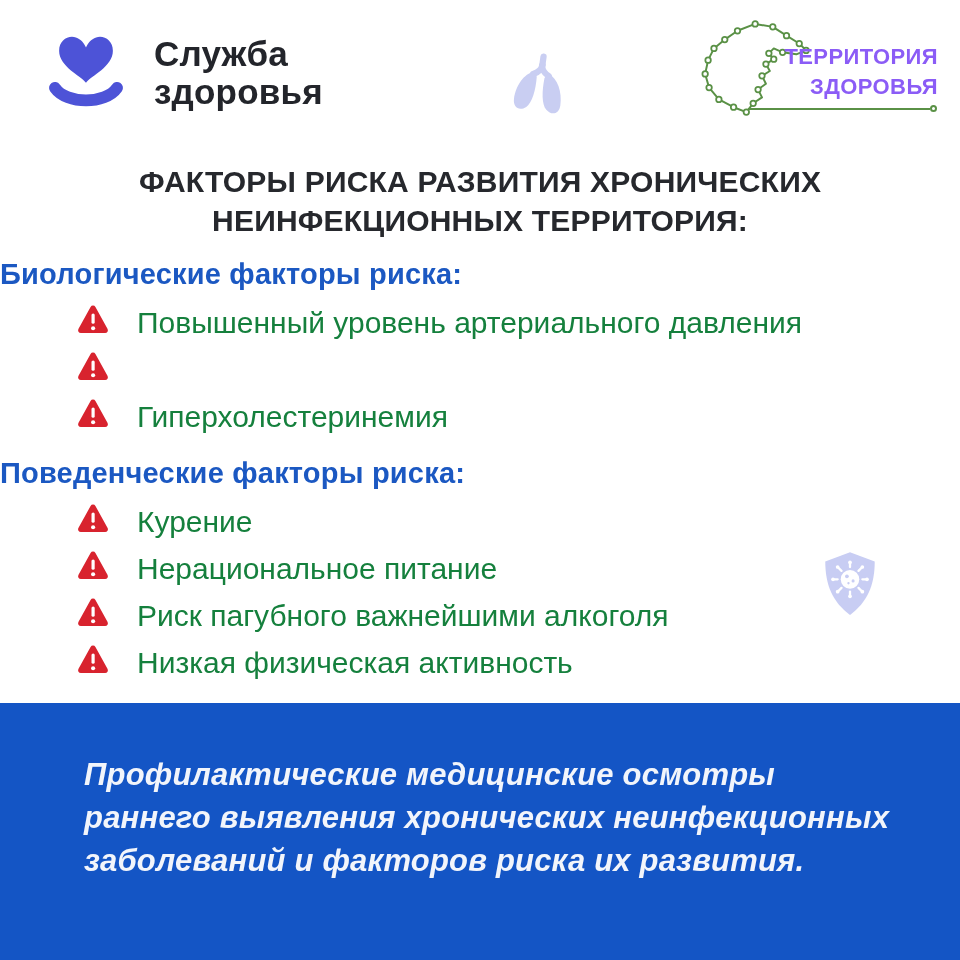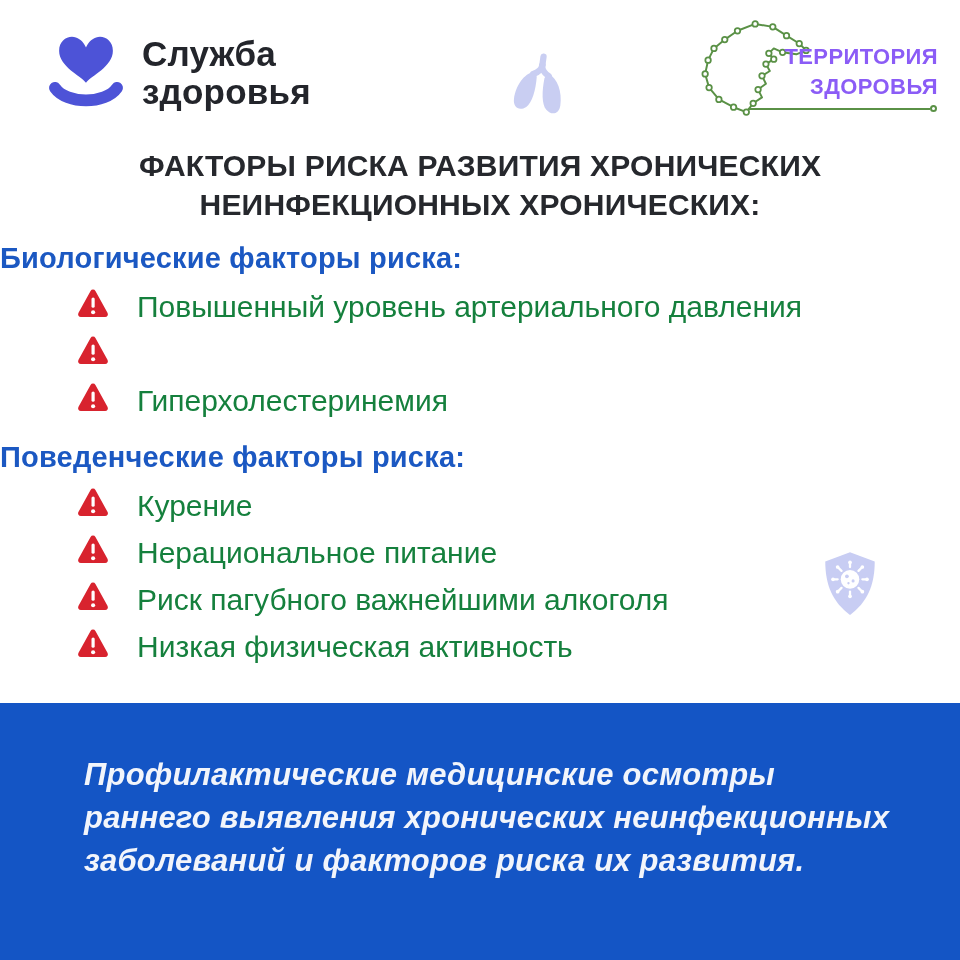--- a/index.html
+++ b/index.html
@@ -8,21 +8,21 @@
     font-family: "Liberation Sans", sans-serif;
     background:#ffffff;
     position:relative;
     overflow:hidden;
   }
   .page { position:absolute; inset:0; background:#ffffff; }
 
   
   .logo-left {
     position:absolute; left:44px; top:26px;
-    display:flex; align-items:center; gap:14px;
+    display:flex; align-items:center; gap:26px;
   }
   .logo-left-text {
     font-size:35px; font-weight:800; line-height:38px;
     color:#23252b; letter-spacing:0.2px;
   }
   .lungs-wrap { position:absolute; left:500px; top:48px; width:78px; height:82px; }
   .logo-right { position:absolute; left:690px; top:18px; width:252px; height:100px; }
   .logo-right-map { position:absolute; left:8px; top:2px; }
   .logo-right-text {
     position:absolute; right:4px; top:24px; text-align:right;
@@ -32,21 +32,21 @@
   .map-line {
     position:absolute; left:58px; top:90px; width:182px;
     border-top:2px solid #5a9146;
   }
   .map-line-dot {
     position:absolute; right:-7px; top:-5px; width:7px; height:7px;
     border:2px solid #5a9146; border-radius:50%; background:#fff;
   }
 
   
-  main { position:absolute; top:146px; left:0; right:0; }
+  main { position:absolute; top:162px; left:0; right:0; }
   h1 {
     text-align:center; font-size:30px; font-weight:800;
     line-height:39px; color:#26282d; letter-spacing:0.2px;
   }
   h2 {
     text-align:left; font-size:29px; font-weight:800;
     color:#1b58c2; letter-spacing:0.2px;
   }
   h2.first  { margin-top:18px; }
   h2.second { margin-top:20px; }
@@ -136,21 +136,21 @@
     <div class="logo-right-text">
       <div>ТЕРРИТОРИЯ</div>
       <div>ЗДОРОВЬЯ</div>
     </div>
     <div class="map-line">
       <span class="map-line-dot"></span>
     </div>
   </div>
 
   <main>
-    <h1><span>ФАКТОРЫ РИСКА РАЗВИТИЯ ХРОНИЧЕСКИХ</span><br><span>НЕИНФЕКЦИОННЫХ ХРОНИЧЕСКИХ:</span></h1>
+    <h1><span>ФАКТОРЫ РИСКА РАЗВИТИЯ ХРОНИЧЕСКИХ</span><br><span>НЕИНФЕКЦИОННЫХ ТЕРРИТОРИЯ:</span></h1>
 
     <h2 class="first">Биологические факторы риска:</h2>
     <ul class="risk-list">
       <li class="item">
         <span class="tri"><svg width="34" height="31" viewBox="0 0 36 33">
               <path d="M15.4 3.2 a3 3 0 0 1 5.2 0 L33.4 26.4 a3 3 0 0 1 -2.6 4.6 H5.2 a3 3 0 0 1 -2.6 -4.6 Z" fill="#d8232e"></path>
               <rect x="16.4" y="10" width="3.4" height="11" rx="1.7" fill="#fff"></rect>
               <circle cx="18.1" cy="25.8" r="2.2" fill="#fff"></circle>
             </svg></span>
         <span>Повышенный уровень артериального давления</span>

